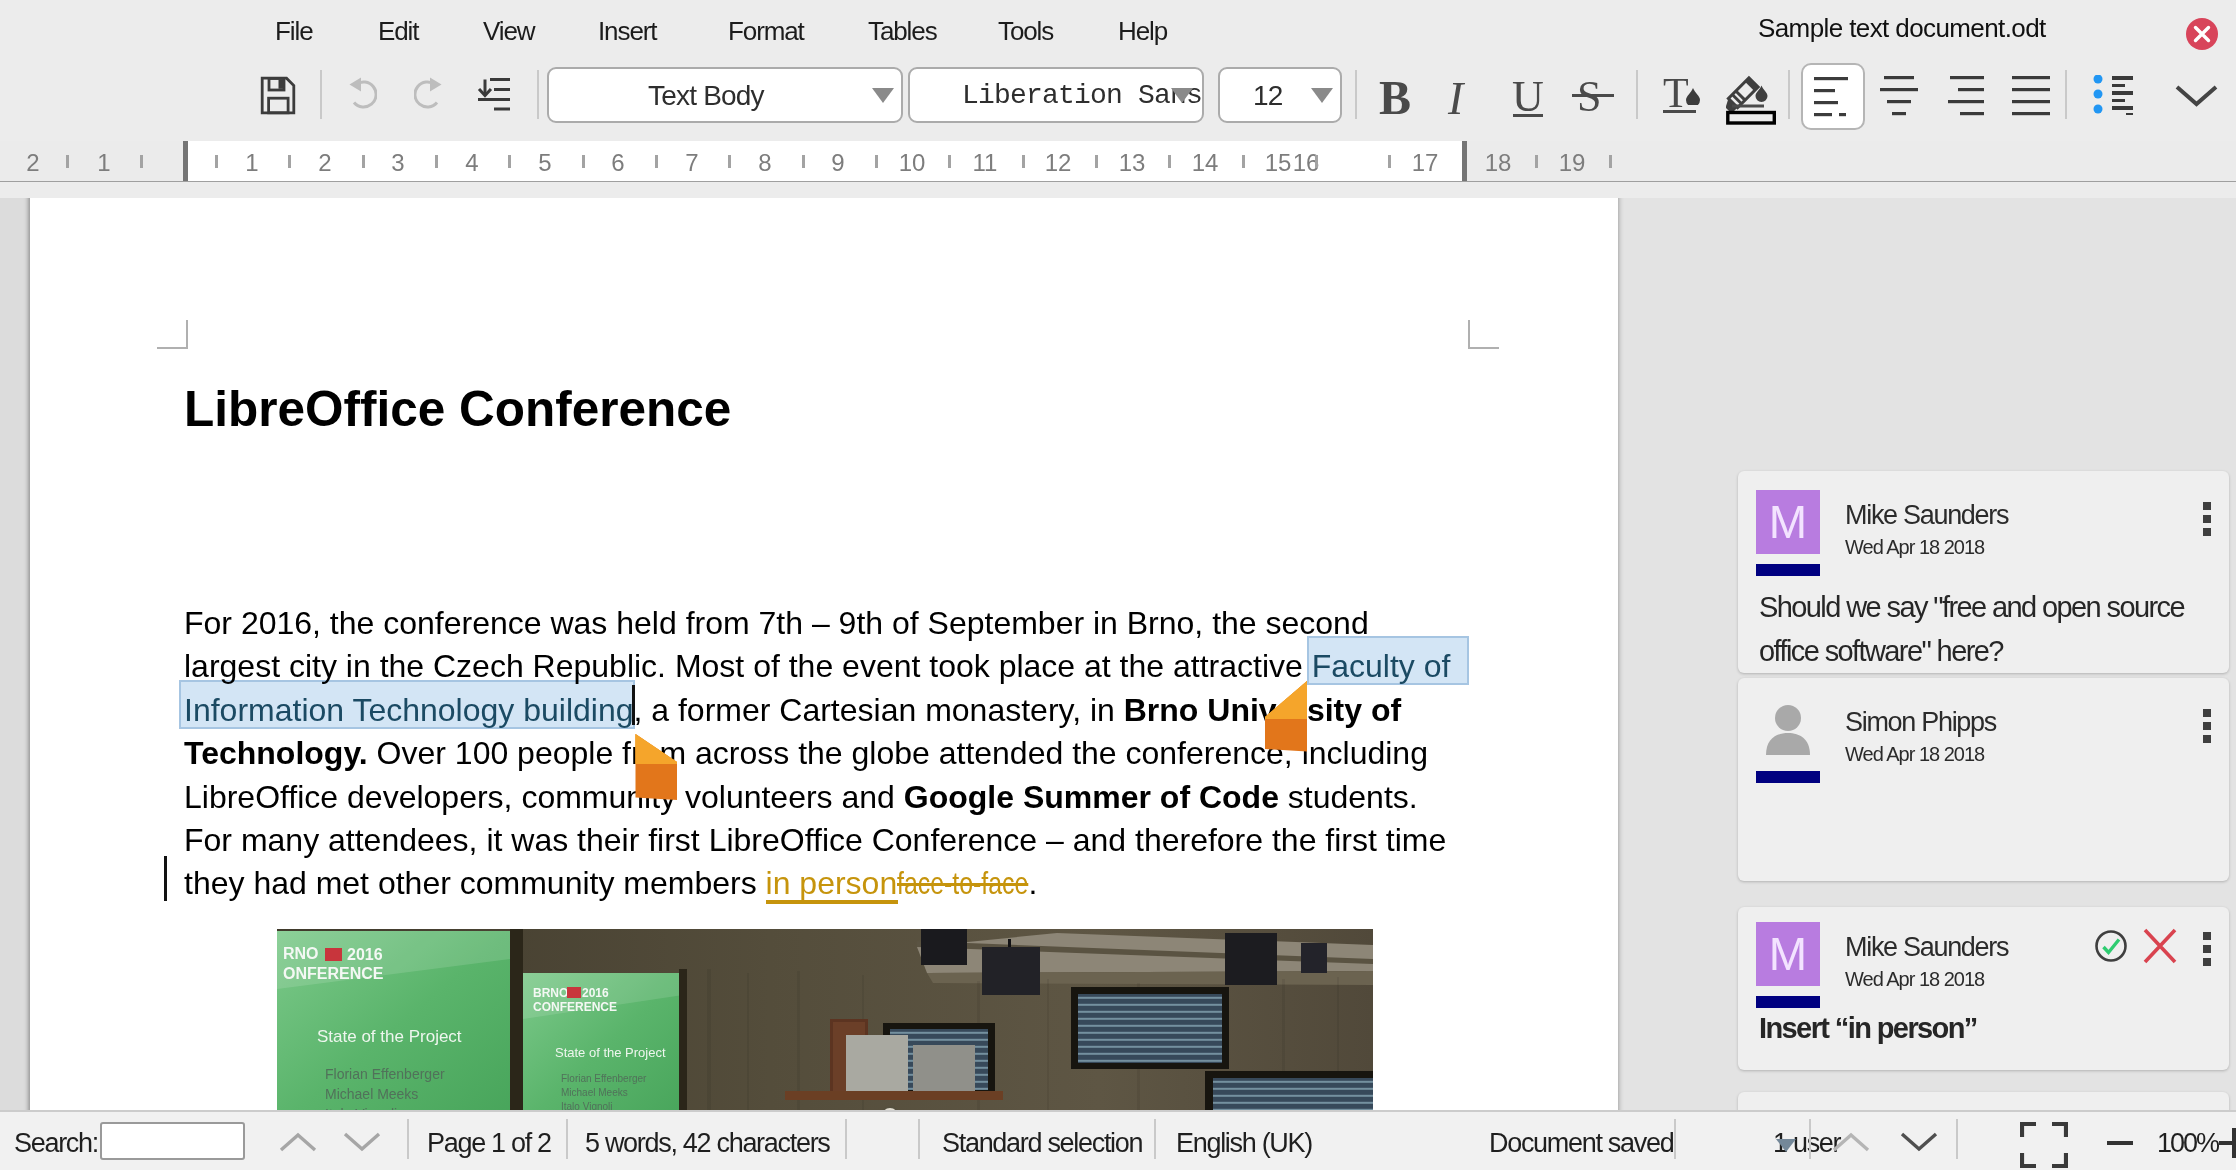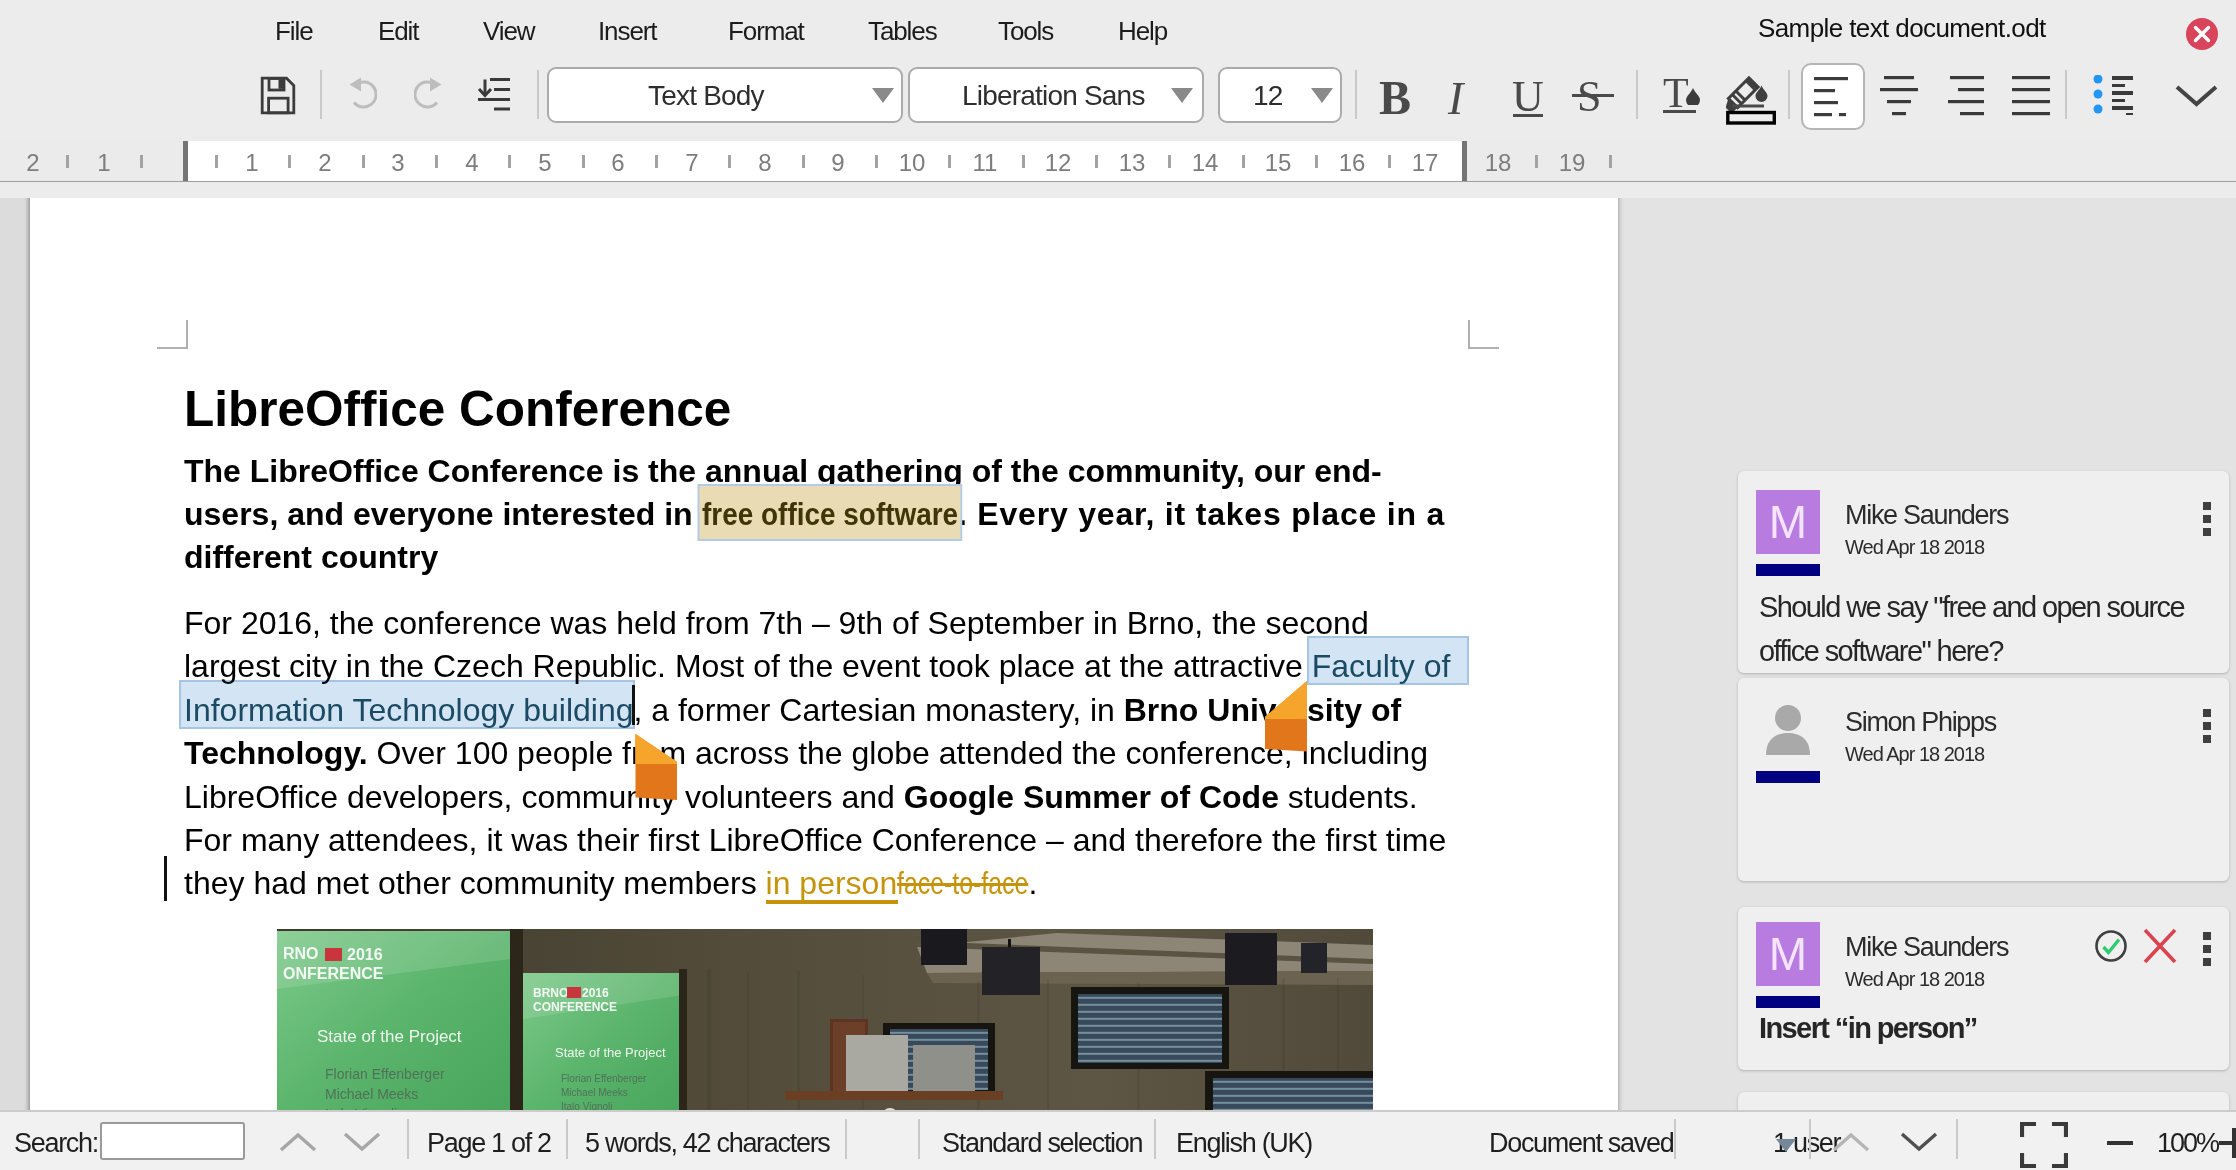--- a/index.html
+++ b/index.html
@@ -95,21 +95,21 @@
     <line x1="14" y1="3.5" x2="34" y2="3.5"></line>
     <line x1="18" y1="13.5" x2="34" y2="13.5"></line>
     <line x1="18" y1="33" x2="34" y2="33"></line>
   </g>
 </svg>
 <div class="sep" style="left:537px;top:70px;height:49px;"></div>
 <div class="dd" style="left:547px;width:356px;"></div>
 <span class="ddt" style="left:648px;top:80px;">Text Body</span>
 <div class="ddarrow" style="left:872px;top:88px;"></div>
 <div class="dd" style="left:908px;width:296px;"></div>
-<span class="ddt" style="left:962px;top:80px;">Liberation Sans</span>
+<span class="ddt" style="left:962px;top:80px;font-family:Liberation Mono, monospace;">Liberation Sans</span>
 <div class="ddarrow" style="left:1171px;top:88px;"></div>
 <div class="dd" style="left:1218px;width:124px;"></div>
 <span class="ddt" style="left:1253px;top:80px;">12</span>
 <div class="ddarrow" style="left:1311px;top:88px;"></div>
 <div class="sep" style="left:1355px;top:70px;height:49px;"></div>
 <span class="ticon" style="left:1379px;top:70px;font-size:48px;">B</span>
 <span class="ticon" style="left:1448px;top:72px;font-size:46px;font-style:italic;font-weight:normal;">I</span>
 <span class="ticon" style="left:1512px;top:71px;font-size:44px;font-weight:normal;">U</span>
 <div class="abs" style="left:1513px;top:114px;width:30px;height:3px;background:#4a4a4a;"></div>
 <span class="ticon" style="left:1577px;top:71px;font-size:44px;font-weight:normal;">S</span>
@@ -201,21 +201,21 @@
     <span class="rnum" style="left:618px;">6</span>
     <span class="rnum" style="left:692px;">7</span>
     <span class="rnum" style="left:765px;">8</span>
     <span class="rnum" style="left:838px;">9</span>
     <span class="rnum" style="left:912px;">10</span>
     <span class="rnum" style="left:985px;">11</span>
     <span class="rnum" style="left:1058px;">12</span>
     <span class="rnum" style="left:1132px;">13</span>
     <span class="rnum" style="left:1205px;">14</span>
     <span class="rnum" style="left:1278px;">15</span>
-    <span class="rnum" style="left:1352px;">16</span>
+    <span class="rnum" style="left:1306px;">16</span>
     <span class="rnum" style="left:1425px;">17</span>
     <div class="tick" style="left:215px;"></div>
     <div class="tick" style="left:288px;"></div>
     <div class="tick" style="left:362px;"></div>
     <div class="tick" style="left:435px;"></div>
     <div class="tick" style="left:508px;"></div>
     <div class="tick" style="left:582px;"></div>
     <div class="tick" style="left:655px;"></div>
     <div class="tick" style="left:728px;"></div>
     <div class="tick" style="left:802px;"></div>
@@ -237,21 +237,20 @@
 
 <div id="doc">
   <div class="abs" style="left:0;top:0;width:30px;height:928px;background:#dcdcdc;"></div>
   <div id="page"></div>
 
   <div class="corner" style="left:157px;top:122px;border-right:2px solid #b0b0b0;border-bottom:2px solid #b0b0b0;"></div>
   <div class="corner" style="left:1468px;top:122px;border-left:2px solid #b0b0b0;border-bottom:2px solid #b0b0b0;"></div>
 
   <div class="doctext" style="left:184px;top:180px;font-size:49.5px;font-weight:bold;line-height:62px;">LibreOffice Conference</div>
 
-  <div class="doctext" style="left:184px;top:251.5px;font-weight:bold;" id="p1">The LibreOffice Conference is the annual gathering of the community, our end-<br>users, and everyone interested in <span class="hl ring">free office software</span><span style="letter-spacing:0.8px;">. Every year, it takes place in a</span><br>different country</div>
 
   <div class="doctext" style="left:184px;top:404px;" id="p2">For 2016, the conference was held from 7th – 9th of September in Brno, the second<br>largest city in the Czech Republic. Most of the event took place at the attractive <span class="sel selx ring">Faculty of</span><br><span class="sel seli ring">Information Technology building</span>, a former Cartesian monastery, in <b>Brno University of</b><br><b>Technology.</b> Over 100 people from across the globe attended the conference, including<br>LibreOffice developers, community volunteers and <b>Google Summer of Code</b> students.<br>For many attendees, it was their first LibreOffice Conference – and therefore the first time<br>they had met other community members <span class="gold">in person</span><span class="gold" style="text-decoration:line-through;display:inline-block;transform:scaleX(0.777);transform-origin:0 50%;margin-right:-37.7px;">face-to-face</span>.</div>
 
   <div class="abs" style="left:766px;top:702px;width:132px;height:3.5px;background:#c6940c;z-index:3;"></div>
 
   <div class="abs" style="left:164px;top:658px;width:3px;height:45px;background:#111;"></div>
 
   <div class="abs" style="left:632px;top:487px;width:3px;height:40px;background:#111;z-index:5;"></div>
 
   <svg class="abs" style="left:634px;top:535px;z-index:4;" width="45" height="68" viewBox="0 0 45 68">

